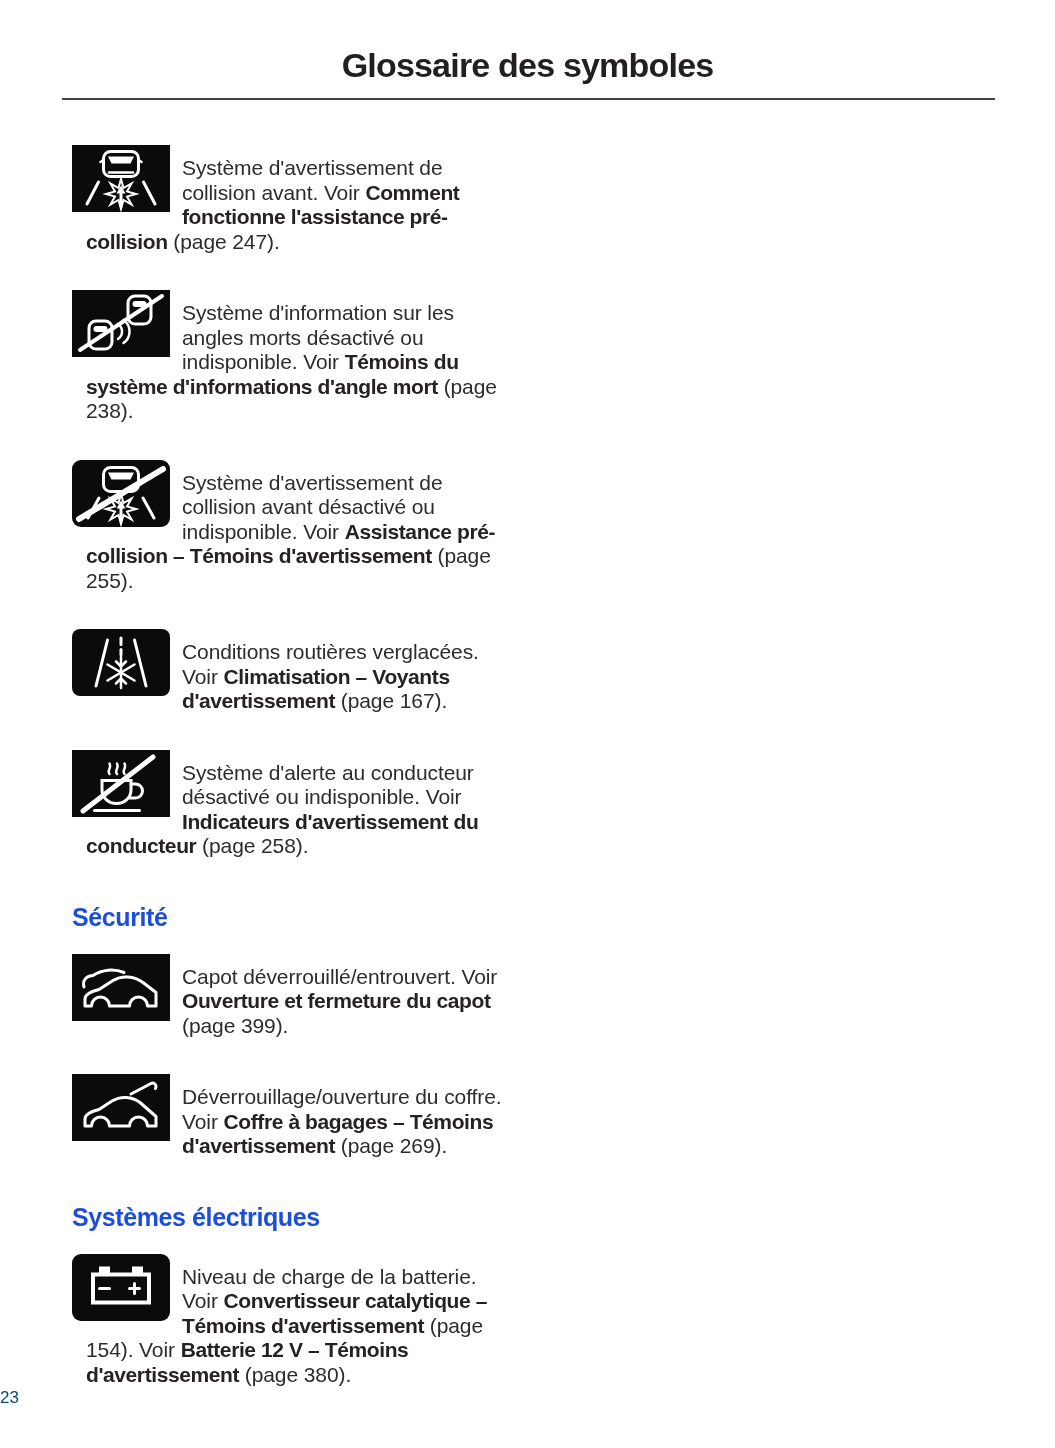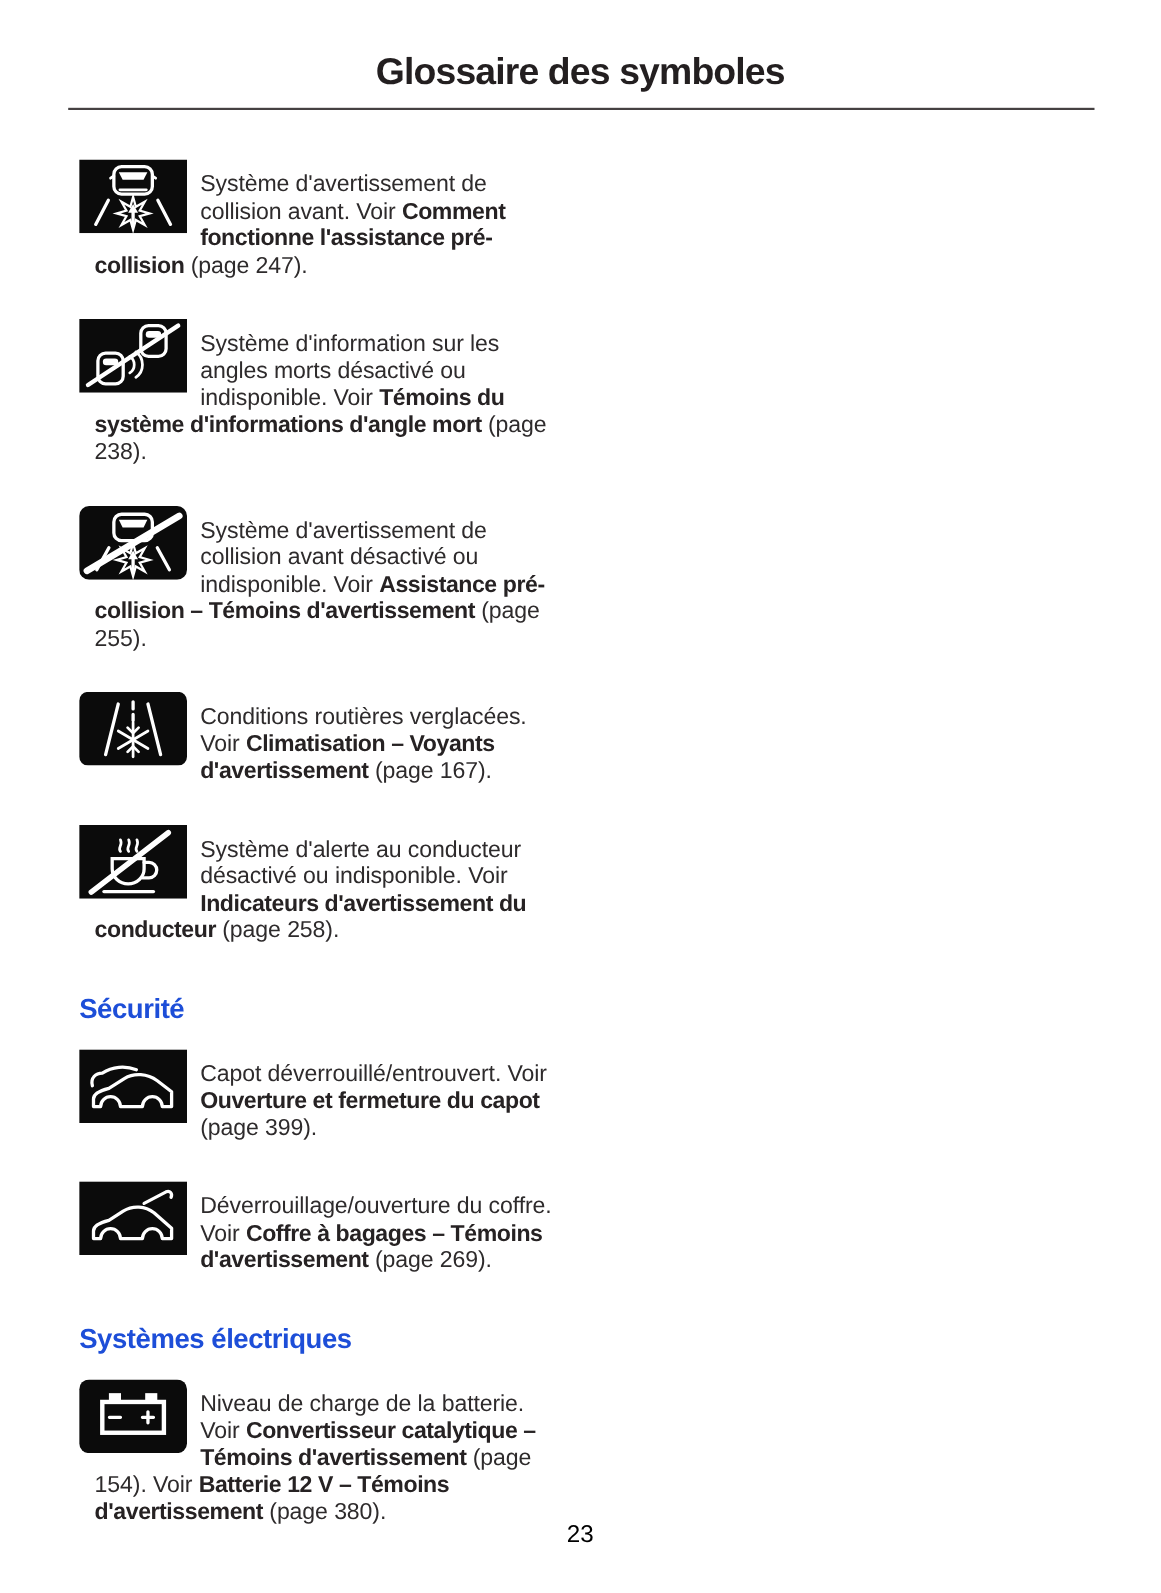--- a/index.html
+++ b/index.html
@@ -42,23 +42,23 @@
   }
   .b { font-weight: bold; letter-spacing: -0.4px; color: #262223; }
   .sec-heading {
     margin: 30px 0 19px;
     font-size: 25px; font-weight: bold;
     letter-spacing: -0.4px;
     color: #1d4ed8;
   }
   .page-number {
     position: absolute; left: 0; right: 0; bottom: 40px;
-    text-align: center;
-    font-size: 22px;
-    color: #000000;
+    text-align: left;
+    font-size: 17px;
+    color: #0c4a6e;
   }
 </style>
 </head>
 <body>
 
 <h1 class="page-title">Glossaire des symboles</h1>
 <div class="rule"></div>
 
 <div class="content">
 

